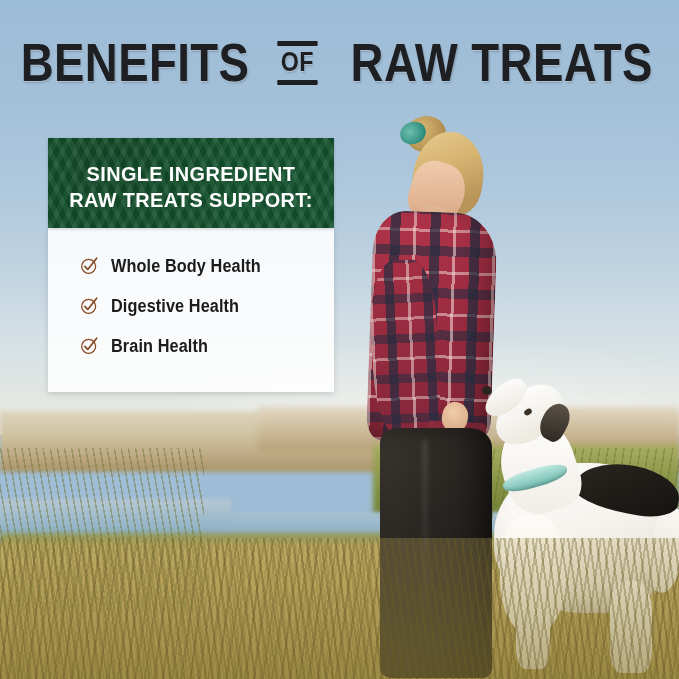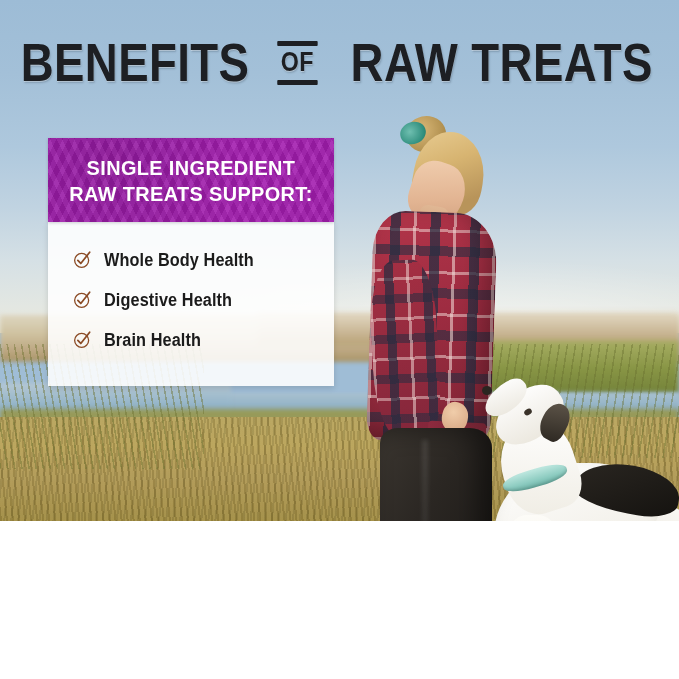--- a/index.html
+++ b/index.html
@@ -1,20 +1,20 @@
 <!DOCTYPE html>
 <html><head>
 <meta charset="utf-8">
 <style>
   html,body{margin:0;padding:0;background:#fff;}
   body{font-family:"Liberation Sans",sans-serif;}
 
   #poster{
     position:relative;
-    width:679px;height:521px;
+    width:679px;height:679px;
     overflow:hidden;
     background:#9fbdd6;
   }
 
   
   .photo{position:absolute;inset:0;overflow:hidden;}
 
   .sky{
     position:absolute;left:0;top:0;width:100%;height:64%;
     background:linear-gradient(180deg,
@@ -275,22 +275,22 @@
   }
   .t-of::before{top:-1px;}
   .t-of::after{bottom:-1px;}
 
   
   .card{
     position:absolute;left:48px;top:138px;width:286px;
   }
   .card-head{
     position:relative;
-    background:#a21caf;
-    padding:17px 12px 15px 12px;
+    background:#14532d;
+    padding:23px 12px 15px 12px;
     text-align:center;
     overflow:hidden;
     box-shadow:0 1px 3px rgba(0,0,0,.18);
   }
   .card-head::before{
     content:"";position:absolute;inset:0;
     background:
       repeating-linear-gradient(64deg, rgba(255,255,255,.055) 0 5px, rgba(0,0,0,.055) 5px 11px),
       repeating-linear-gradient(-64deg, rgba(255,255,255,.05) 0 5px, rgba(0,0,0,.05) 5px 11px),
       radial-gradient(circle at 22% 30%, rgba(0,0,0,.10), rgba(0,0,0,0) 55%);
@@ -307,21 +307,21 @@
     transform:scaleX(.97);
   }
   .card-body{
     background:rgba(255,255,255,.88);
     padding:18px 0 26px 0;
     box-shadow:0 2px 6px rgba(0,0,0,.14);
   }
   .bullet{
     display:flex;
     align-items:center;
-    padding:0 0 0 25px;
+    padding:0 0 0 32px;
     height:40px;
   }
   .check-icon{
     flex:0 0 auto;
     width:19px;height:19px;
     margin-right:12px;
     position:relative;
     top:-1px;
   }
   .bullet-label{

